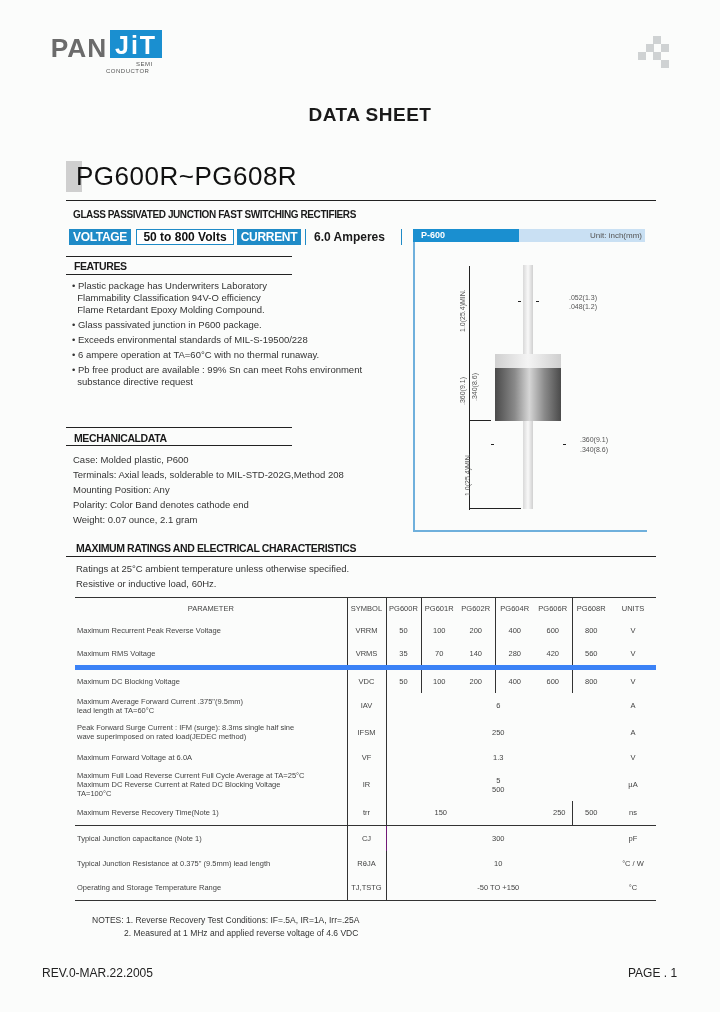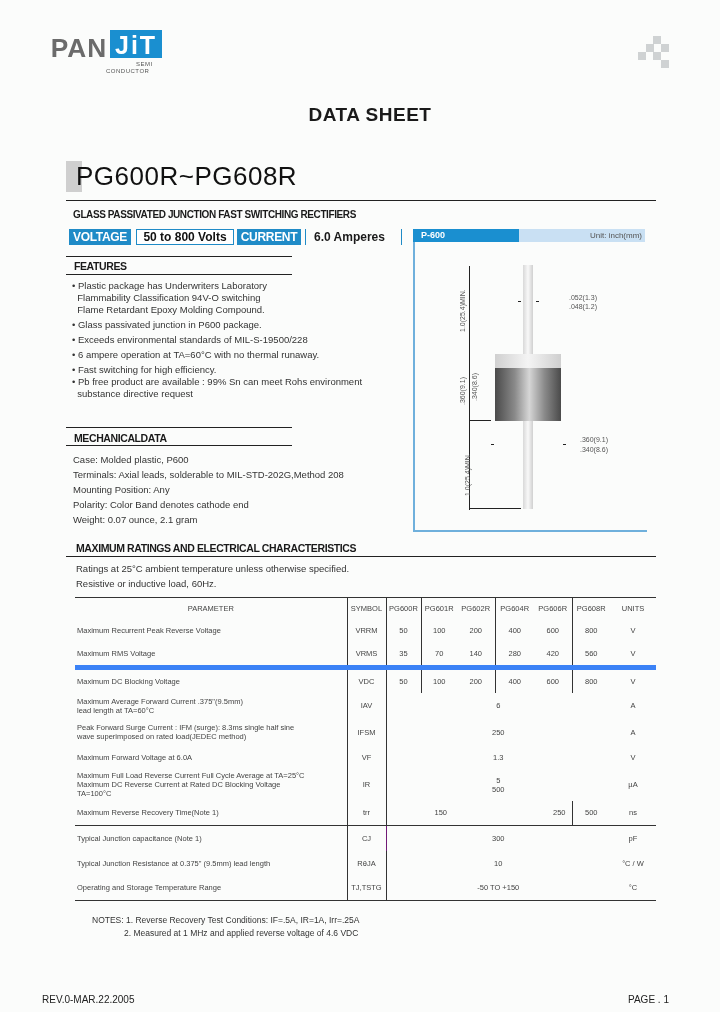--- a/index.html
+++ b/index.html
@@ -40,21 +40,21 @@
   .hline { height:1px; background:#222; }
   .dim { font-size:7px; color:#555; }
   .vtext { transform:rotate(-90deg); transform-origin:left top; white-space:nowrap; font-size:7px; color:#555; }
 
   
   .tbl { left:75px; top:597px; width:581px; border-collapse:collapse; }
   .tbl td { font-size:7.5px; color:#444; padding:0; vertical-align:middle; }
   .tbl .p { padding-left:2px; }
   .tbl .c { text-align:center; }
   .notes { font-size:8.5px; color:#333; }
-  .footer { font-size:10px; color:#222;margin-top:28px; }
+  .footer { font-size:12px; color:#222; }
 </style>
 </head>
 <body>
 
 <div class="abs logo-pan">PAN</div>
 <div class="abs logo-jit">JiT</div>
 <div class="abs logo-semi">SEMI</div>
 <div class="abs logo-cond">CONDUCTOR</div>
 
 <div>
@@ -79,26 +79,25 @@
 <div class="abs badge-blue" style="left:237px;top:229px;width:64px">CURRENT</div>
 <div class="abs" style="left:305px;top:229px;width:1px;height:16px;background:#1f8bc7"></div>
 <div class="abs amp" style="left:314px;top:230px">6.0 Amperes</div>
 <div class="abs" style="left:401px;top:229px;width:1px;height:16px;background:#1f8bc7"></div>
 
 <div class="abs hr" style="left:66px;top:256px;width:226px"></div>
 <div class="abs sec-head" style="left:74px;top:260px">FEATURES</div>
 <div class="abs hr" style="left:66px;top:274px;width:226px"></div>
 <div class="abs feat" style="left:72px;top:280px;width:320px">
   <div style="white-space:pre">• Plastic package has Underwriters Laboratory</div>
-  <div style="white-space:pre">  Flammability Classification 94V-O switching</div>
+  <div style="white-space:pre">  Flammability Classification 94V-O efficiency</div>
   <div style="white-space:pre;margin-bottom:3px">  Flame Retardant Epoxy Molding Compound.</div>
   <div style="white-space:pre;margin-bottom:3px">• Glass passivated junction in P600 package.</div>
   <div style="white-space:pre;margin-bottom:3px">• Exceeds environmental standards of MIL-S-19500/228</div>
   <div style="white-space:pre;margin-bottom:3px">• 6 ampere operation at TA=60°C with no thermal runaway.</div>
-  <div style="white-space:pre">• Fast switching for high efficiency.</div>
   <div style="white-space:pre">• Pb free product are available : 99% Sn can meet Rohs environment</div>
   <div style="white-space:pre">  substance directive request</div>
 </div>
 
 <div class="abs hr" style="left:66px;top:427px;width:226px"></div>
 <div class="abs sec-head" style="left:74px;top:432px">MECHANICALDATA</div>
 <div class="abs hr" style="left:66px;top:445px;width:226px"></div>
 <div class="abs mech" style="left:73px;top:452px;line-height:15px">
   <div>Case: Molded plastic, P600</div>
   <div>Terminals: Axial leads, solderable to MIL-STD-202G,Method 208</div>

